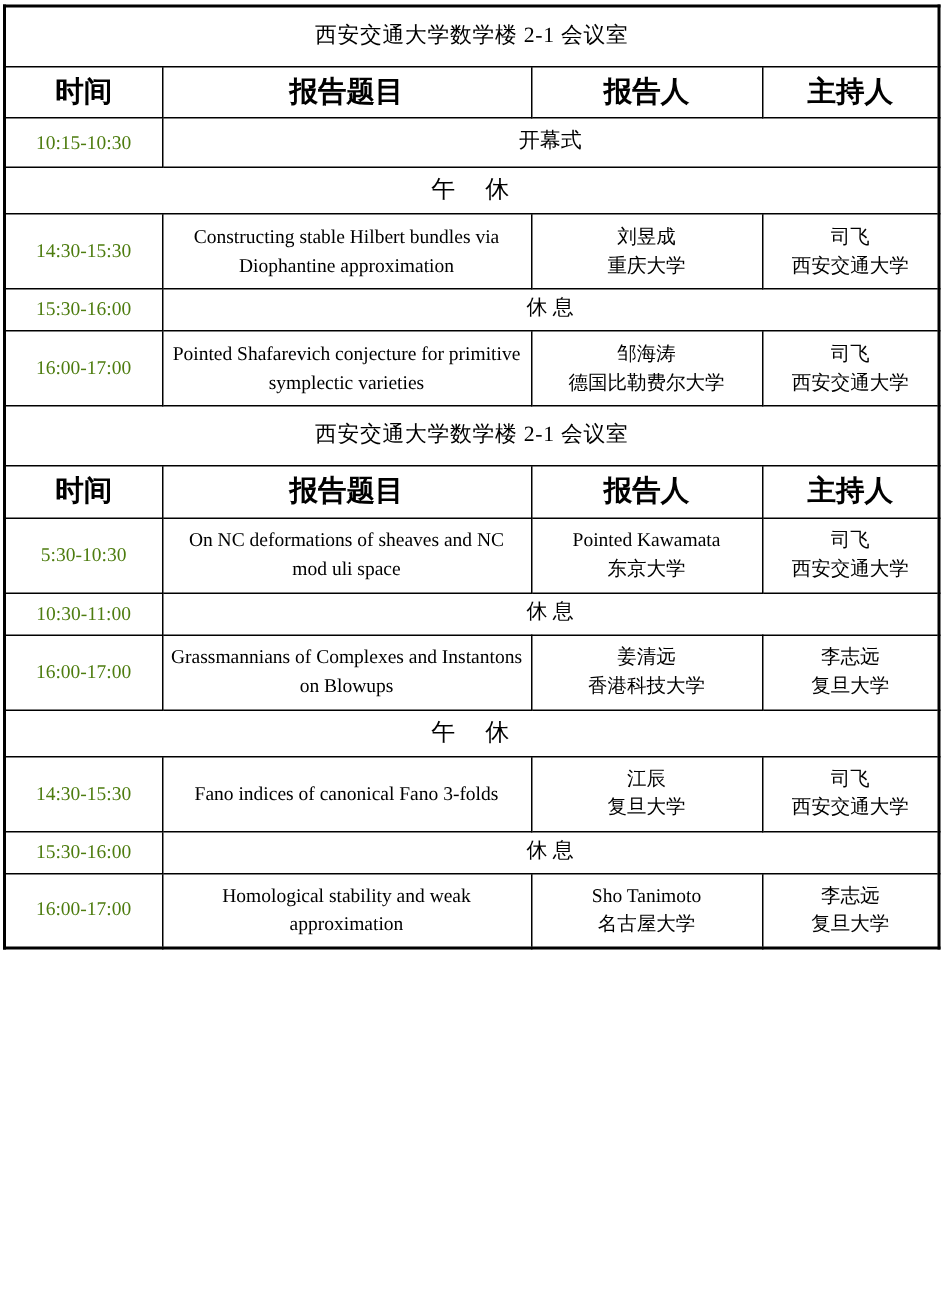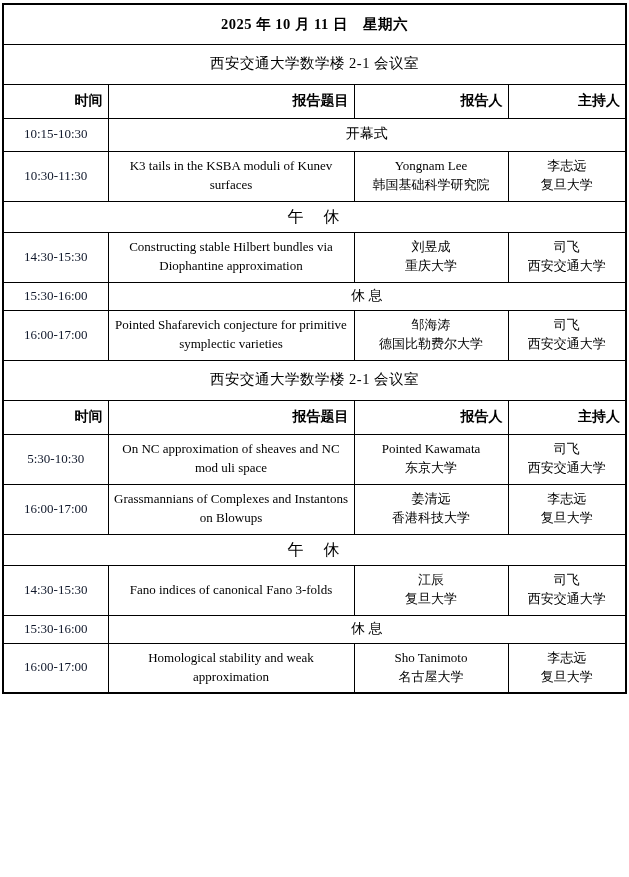--- a/index.html
+++ b/index.html
@@ -38,72 +38,56 @@
     letter-spacing:.5px;
   }
   tr.r-venue td{
     font-weight:400;
     font-size:14.5px;
     height:40px;
     letter-spacing:.5px;
   }
   tr.r-header td{
     font-weight:700;
-    font-size:14px;
+    font-size:19px;
     height:34px;
-    text-align:right;
   }
   tr.r-open td{height:33px;}
   tr.r-talk td{height:50px;}
   tr.r-full td{height:31px;font-size:16px;letter-spacing:2px;}
   tr.r-break td{height:28px;}
 
-  td.time-cell{color:#0f172a;font-family:Liberation Serif, serif;}
+  td.time-cell{color:#4d7c0f;font-family:Liberation Serif, serif;}
   td.break-label,td.full-label{font-size:14px;margin-left:16px;}
   .person-name,.person-affil{display:block;}
 </style>
 </head>
 <body>
 
 <div class="page">
   <table class="sched">
     <colgroup>
       <col class="c-time">
       <col class="c-title">
       <col class="c-speaker">
       <col class="c-host">
     </colgroup>
     <tbody>
-        <tr class="r-date">
-          <td class="date-cell" colspan="4">2025 年 10 月 11 日　星期六</td>
-        </tr>
         <tr class="r-venue">
           <td class="venue-cell" colspan="4">西安交通大学数学楼 2-1 会议室</td>
         </tr>
         <tr class="r-header">
           <td class="head-cell">时间</td>
           <td class="head-cell">报告题目</td>
           <td class="head-cell">报告人</td>
           <td class="head-cell">主持人</td>
         </tr>
         <tr class="r-open">
           <td class="time-cell">10:15-10:30</td>
           <td class="break-label" colspan="3">开幕式</td>
-        </tr>
-        <tr class="r-talk">
-          <td class="time-cell">10:30-11:30</td>
-          <td class="title-cell">K3 tails in the KSBA moduli of Kunev surfaces</td>
-          <td class="person-cell">
-            <span class="person-name">Yongnam Lee</span>
-            <span class="person-affil">韩国基础科学研究院</span>
-          </td>
-          <td class="person-cell">
-            <span class="person-name">李志远</span>
-            <span class="person-affil">复旦大学</span>
-          </td>
         </tr>
         <tr class="r-full">
           <td class="full-label" colspan="4">午　休</td>
         </tr>
         <tr class="r-talk">
           <td class="time-cell">14:30-15:30</td>
           <td class="title-cell">Constructing stable Hilbert bundles via Diophantine approximation</td>
           <td class="person-cell">
             <span class="person-name">刘昱成</span>
             <span class="person-affil">重庆大学</span>
@@ -133,29 +117,33 @@
           <td class="venue-cell" colspan="4">西安交通大学数学楼 2-1 会议室</td>
         </tr>
         <tr class="r-header">
           <td class="head-cell">时间</td>
           <td class="head-cell">报告题目</td>
           <td class="head-cell">报告人</td>
           <td class="head-cell">主持人</td>
         </tr>
         <tr class="r-talk">
           <td class="time-cell">5:30-10:30</td>
-          <td class="title-cell">On NC approximation of sheaves and NC mod uli space</td>
+          <td class="title-cell">On NC deformations of sheaves and NC mod uli space</td>
           <td class="person-cell">
             <span class="person-name">Pointed Kawamata</span>
             <span class="person-affil">东京大学</span>
           </td>
           <td class="person-cell">
             <span class="person-name">司飞</span>
             <span class="person-affil">西安交通大学</span>
           </td>
+        </tr>
+        <tr class="r-break">
+          <td class="time-cell">10:30-11:00</td>
+          <td class="break-label" colspan="3">休 息</td>
         </tr>
         <tr class="r-talk">
           <td class="time-cell">16:00-17:00</td>
           <td class="title-cell">Grassmannians of Complexes and Instantons on Blowups</td>
           <td class="person-cell">
             <span class="person-name">姜清远</span>
             <span class="person-affil">香港科技大学</span>
           </td>
           <td class="person-cell">
             <span class="person-name">李志远</span>

